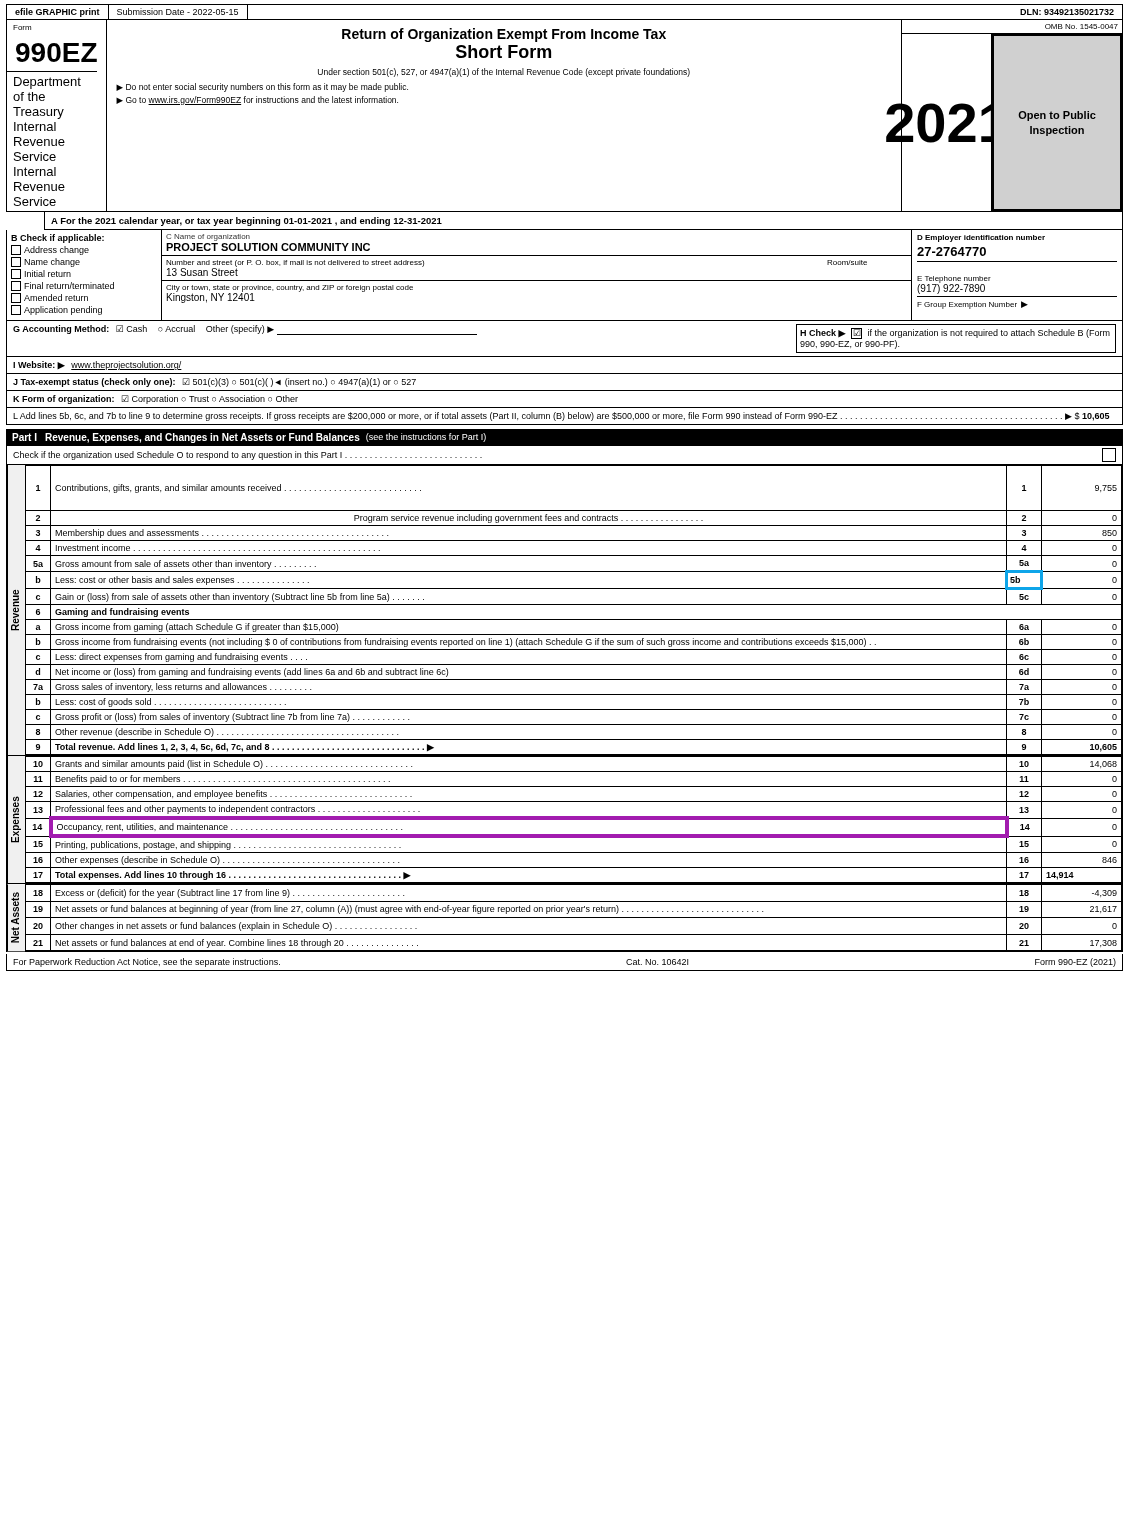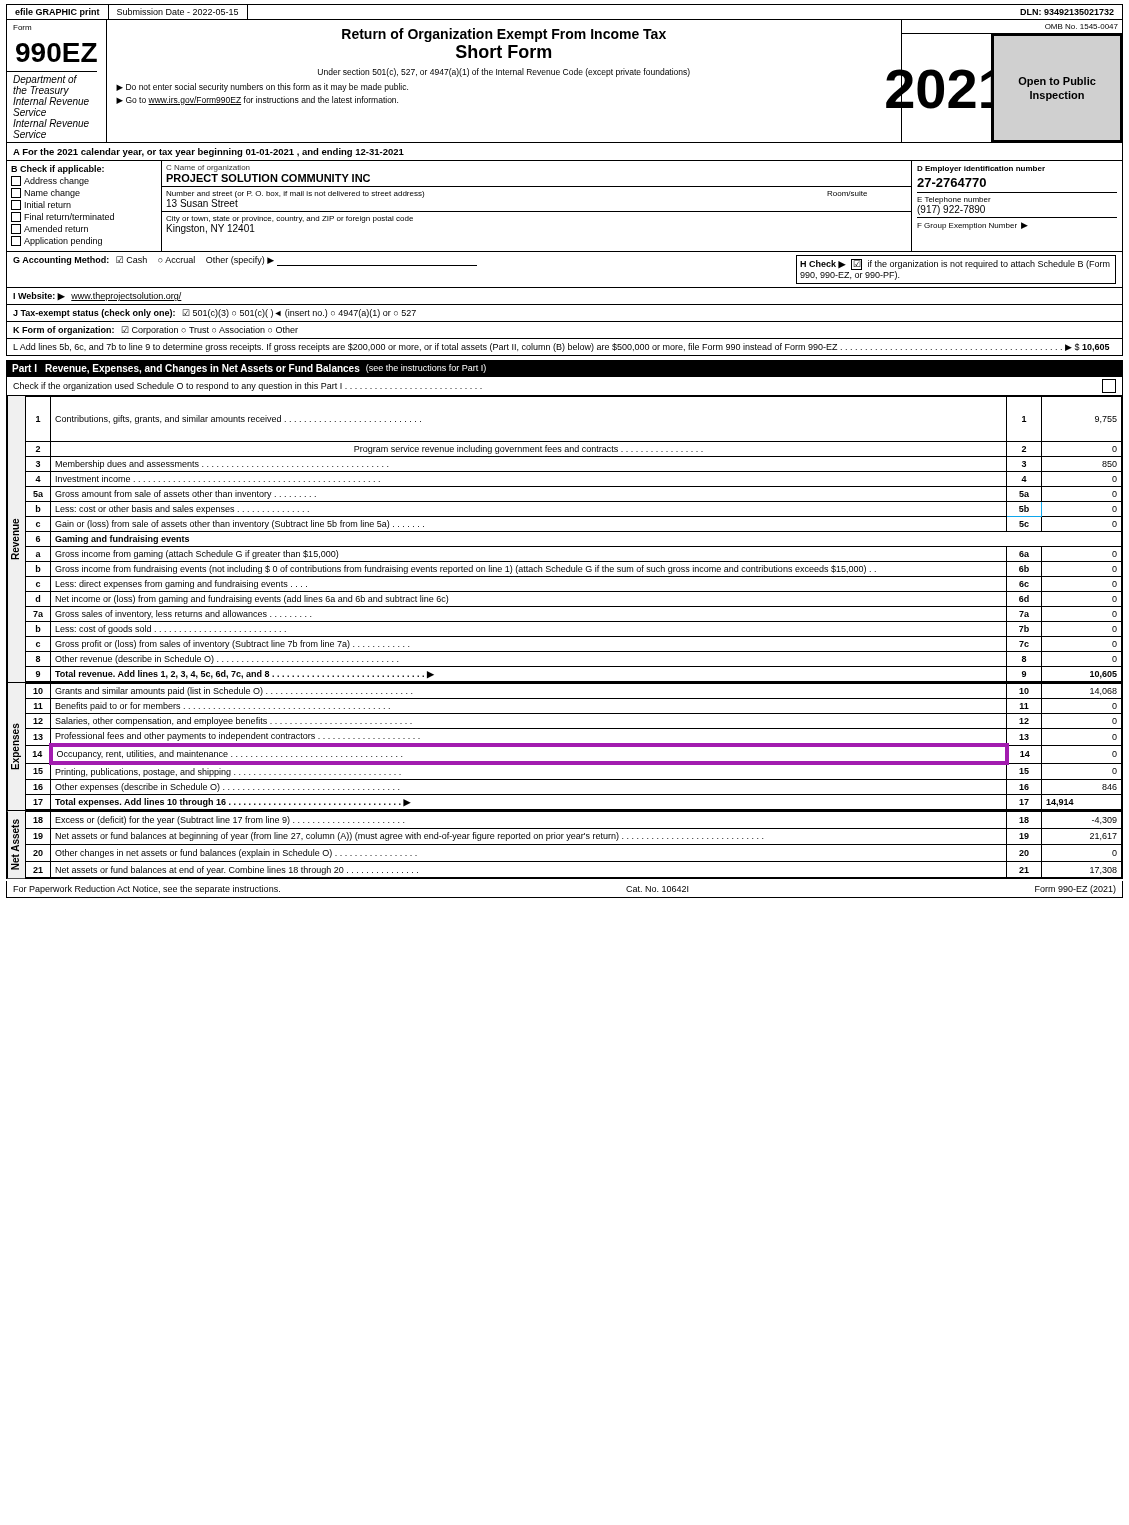--- a/index.html
+++ b/index.html
@@ -15,21 +15,21 @@
     <div style="padding:2px 8px; border-right:1px solid black; font-weight:bold; font-size:9px;">efile GRAPHIC print</div>
     <div style="padding:2px 8px; border-right:1px solid black; font-size:9px; font-weight:normal;">Submission Date - 2022-05-15</div>
     <div style="padding:2px 8px; font-size:9px; font-weight:bold; margin-left:auto;">DLN: 93492135021732</div>
   </div>
 
   <div style="display:flex; border:1px solid black; border-top:none;">
 
     <div style="display:flex; flex-direction:column; border-right:1px solid black;">
       <div style="padding:3px 6px; font-size:8px;">Form</div>
       <div style="padding:2px 8px; font-size:28px; font-weight:bold; text-align:center;">990EZ</div>
-      <div style="padding:2px 6px; font-size:10px; border-top:1px solid black; width:90px;font-style:italic;">
+      <div style="padding:2px 6px; font-size:13px; border-top:1px solid black; width:90px;">
         <span>Department of the Treasury</span><br>
         <span>Internal Revenue Service</span><br>Internal Revenue Service
       </div>
     </div>
 
     <div style="flex:1; text-align:center; padding:6px 10px; border-right:1px solid black;">
       <div style="font-size:14px; font-weight:bold;">Return of Organization Exempt From Income Tax</div>
       <div style="font-size:18px; font-weight:bold;">Short Form</div>
       <div style="font-size:8.5px; margin-top:4px;">Under section 501(c), 527, or 4947(a)(1) of the Internal Revenue Code (except private foundations)</div>
       <div style="font-size:8.5px; margin-top:5px; text-align:left;">▶ Do not enter social security numbers on this form as it may be made public.</div>
@@ -40,21 +40,21 @@
       <div style="font-size:8px; text-align:right; padding:2px 4px; border-bottom:1px solid black; width:220px;">OMB No. 1545-0047</div>
       <div style="display:flex; flex:1;">
         <div style="font-size:56px; font-weight:bold; text-align:center; padding:4px 12px; display:flex; align-items:center; justify-content:center; border-right:1px solid black; width:90px;">2021</div>
         <div style="width:130px; background:#d0d0d0; border:2px solid black; display:flex; flex-direction:column; align-items:center; justify-content:center; padding:6px; text-align:center;">
           <div style="font-weight:bold; font-size:11px; line-height:1.3;">Open to Public Inspection</div>
         </div>
       </div>
     </div>
   </div>
 
-  <div style="border:1px solid black; border-top:none; padding:3px 6px; font-size:9.5px; font-weight:bold;">A  For the 2021 calendar year, or tax year beginning 01-01-2021 , and ending 12-31-2021</div>
+  <div style="border:1px solid black; border-top:none; padding:3px 6px; font-size:9.5px; font-weight:bold;margin-left:38px;">A  For the 2021 calendar year, or tax year beginning 01-01-2021 , and ending 12-31-2021</div>
 
   <div style="display:flex; border:1px solid black; border-top:none;">
 
     <div style="width:155px; border-right:1px solid black; padding:3px 4px; font-size:9px;">
       <div style="font-weight:bold; font-size:9px; margin-bottom:2px;">B  Check if applicable:</div>
       <div style="display:flex; align-items:center; gap:3px; margin:2px 0;">
         <div style="width:10px;height:10px;border:1px solid black;display:inline-block;flex-shrink:0;"></div>
         <span>Address change</span>
       </div>
       <div style="display:flex; align-items:center; gap:3px; margin:2px 0;">
@@ -96,21 +96,21 @@
       <div style="padding:2px 4px;">
         <div style="font-size:8px;">City or town, state or province, country, and ZIP or foreign postal code</div>
         <div style="font-size:10px;">Kingston, NY  12401</div>
       </div>
     </div>
 
     <div style="width:210px; padding:3px 5px; font-size:9px;">
       <div style="font-size:8px; font-weight:bold;">D Employer identification number</div>
       <div style="font-size:13px; font-weight:bold; margin:2px 0;">27-2764770</div>
       <div style="border-top:1px solid black; padding-top:2px; margin-top:2px;">
-        <div style="font-size:8px;">E Telephone number</div>
+        <div style="font-size:8px;margin-top:10px;">E Telephone number</div>
         <div style="font-size:10px;">(917) 922-7890</div>
       </div>
       <div style="border-top:1px solid black; padding-top:2px; margin-top:2px; display:flex; align-items:center; gap:4px;">
         <span style="font-size:8px;">F Group Exemption Number</span>
         <span>▶</span>
       </div>
     </div>
   </div>
 
   <div style="display:flex; border:1px solid black; border-top:none; padding:3px 6px; font-size:9px; align-items:flex-start;">
@@ -199,21 +199,21 @@
       <tr>
         <td style="width:25px; border:1px solid black; text-align:center; font-weight:bold; padding:2px;">5a</td>
         <td style="border:1px solid black; padding:2px 4px;">Gross amount from sale of assets other than inventory . . . . . . . . .</td>
         <td style="width:35px; border:1px solid black; text-align:center; font-weight:bold; padding:2px;">5a</td>
         <td style="width:80px; border:1px solid black; text-align:right; padding:2px 4px;">0</td>
       </tr>
 
       <tr>
         <td style="width:25px; border:1px solid black; text-align:center; font-weight:bold; padding:2px;">b</td>
         <td style="border:1px solid black; padding:2px 4px;">Less: cost or other basis and sales expenses . . . . . . . . . . . . . . .</td>
-        <td style="width:35px; border:1px solid #0ea5e9; text-align:center; font-weight:bold; padding:2px;">5b</td>
+        <td style="width:35px; border:3px solid #0ea5e9; font-weight:bold; padding:2px;">5b</td>
         <td style="width:80px; border:1px solid black; text-align:right; padding:2px 4px;">0</td>
       </tr>
 
       <tr>
         <td style="width:25px; border:1px solid black; text-align:center; font-weight:bold; padding:2px;">c</td>
         <td style="border:1px solid black; padding:2px 4px;">Gain or (loss) from sale of assets other than inventory (Subtract line 5b from line 5a) . . . . . . .</td>
         <td style="width:35px; border:1px solid black; text-align:center; font-weight:bold; padding:2px;">5c</td>
         <td style="width:80px; border:1px solid black; text-align:right; padding:2px 4px;">0</td>
       </tr>
 

